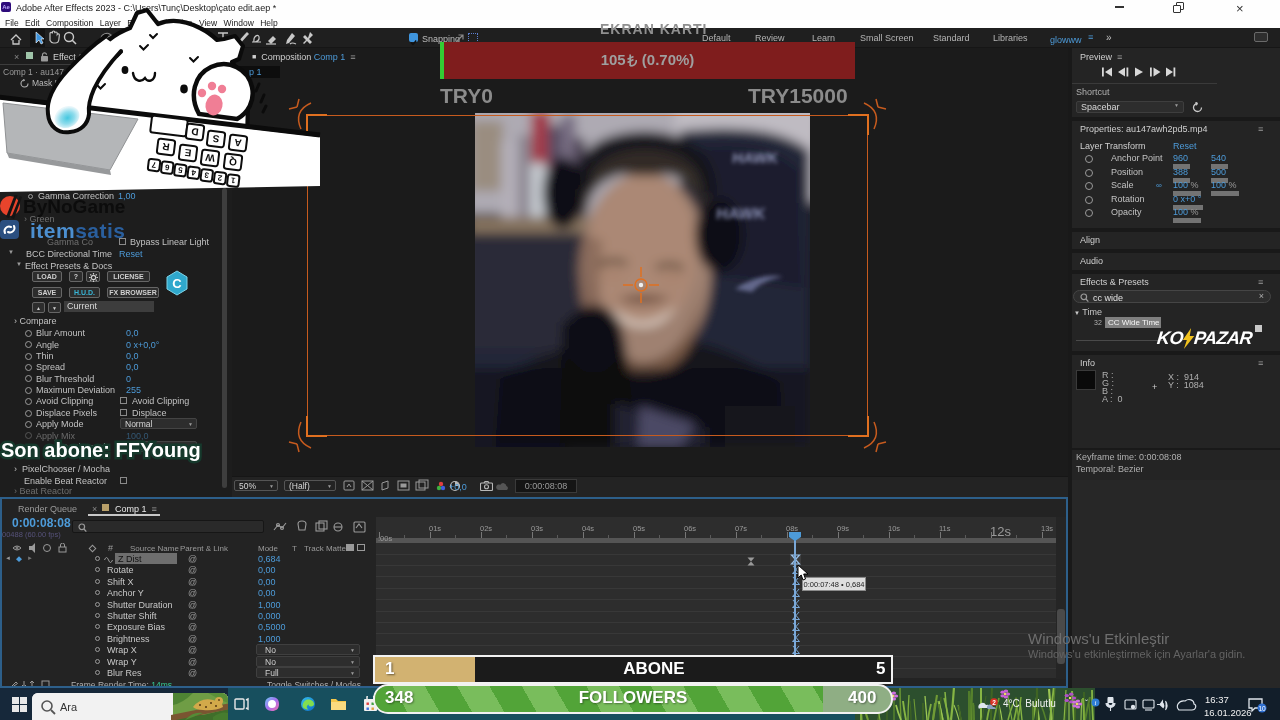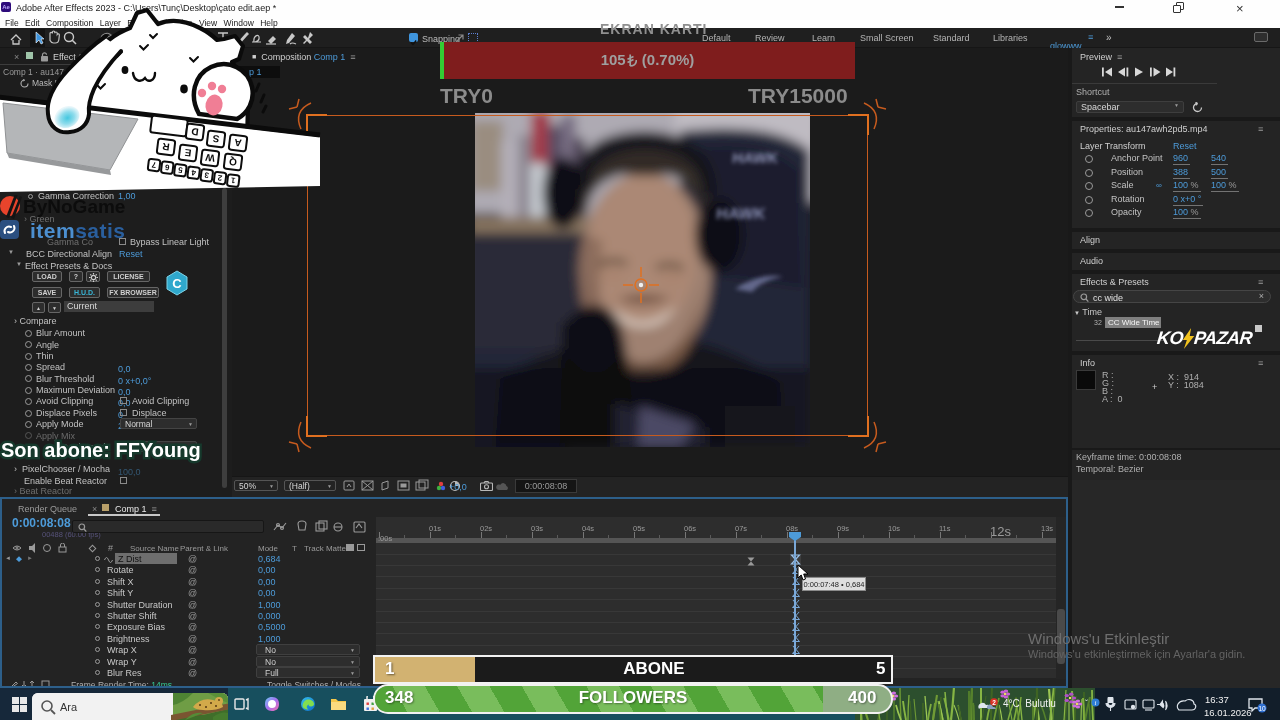--- a/index.html
+++ b/index.html
@@ -7,29 +7,29 @@
   #root{position:relative;width:1280px;height:720px;overflow:hidden;background:#1e1e1e;font-family:"Liberation Sans",sans-serif;}
   .ab{position:absolute;}
   .tx{white-space:nowrap;}
   .blue{color:#4d9bd9;}
   .btn{height:11px;background:#2d2d2d;border:1px solid #666;color:#d0d0d0;font-size:7px;font-weight:bold;text-align:center;line-height:10px;border-radius:2px;}
   .prow{position:absolute;left:0;width:232px;height:11px;}
   .prow .pl{position:absolute;left:36px;color:#c2c2c2;}
   .prow .pl::before{content:"";position:absolute;left:-11px;top:1.5px;width:5px;height:5px;border:1px solid #9a9a9a;border-radius:50%;}
   .prow .pl2{position:absolute;left:36px;color:#c2c2c2;}
   .prow .pl2::before{content:"";position:absolute;left:-11px;top:1.5px;width:5px;height:5px;border:1px solid #9a9a9a;border-radius:50%;}
-  .prow .pv{position:absolute;left:118px;color:#4d9bd9;margin-top:36px;}
+  .prow .pv{position:absolute;left:126px;color:#4d9bd9;}
   .prow .cb{position:absolute;left:120px;top:1px;width:7px;height:7px;border:1px solid #8a8a8a;}
   .prow .cl{position:absolute;left:132px;color:#c2c2c2;}
   .dd{height:11px;background:#2d2d2d;border:1px solid #444;border-radius:2px;color:#d8d8d8;font-size:8.5px;padding-left:4px;line-height:10px;}
   .dd::after{content:"\25BC";float:right;margin-right:3px;color:#9a9a9a;font-size:5px;}
   .rrow{position:absolute;left:0;width:212px;height:12px;}
   .rrow .rl{position:absolute;left:43px;color:#c2c2c2;}
   .rrow .rl::before{content:"";position:absolute;left:-26px;top:1.5px;width:6px;height:6px;border:1px solid #9a9a9a;border-radius:50%;}
-  .rrow .rv{position:absolute;color:#4d9bd9;border-bottom:1px solid #737373;padding:0 2px 1px 0;}
+  .rrow .rv{position:absolute;color:#4d9bd9;border-bottom:5px solid #737373;padding:0 2px 1px 0;}
   .rrow .rv i{font-style:normal;color:#9a9a9a;}
 </style>
 </head>
 <body>
 <div id="root">
 
   <div class="ab" id="titlebar" style="left:0;top:0;width:1280px;height:28px;background:#fefefe;">
     <div class="ab" style="left:1px;top:2px;width:10px;height:10px;background:#2d0a7a;border-radius:2px;color:#b9a6f7;font-size:6px;font-weight:bold;text-align:center;line-height:10px;">Ae</div>
     <div class="ab tx" style="left:16px;top:3px;font-size:9px;color:#1a1a1a;">Adobe After Effects 2023 - C:\Users\Tunç\Desktop\çato edit.aep *</div>
     <div class="ab tx" style="left:5px;top:18px;font-size:8.5px;color:#1a1a1a;word-spacing:4px;">File Edit Composition Layer Effect Animation View Window Help</div>
@@ -72,21 +72,21 @@
         <path d="M1 8 L7.5 1.5 M3.5 1 H8 V5.5" stroke="#8a8a8a" stroke-width="1.2" fill="none"></path>
       </svg>
     <div class="ab" style="left:468px;top:5px;width:10px;height:10px;border:1px dotted #5c7fd0;"></div>
     <div class="ab tx" style="left:702px;top:33px;font-size:9px;color:#b0b0b0;position:fixed;"></div>
     <div class="ab tx" style="left:702px;top:5px;font-size:9px;color:#b4b4b4;">Default</div>
     <div class="ab tx" style="left:755px;top:5px;font-size:9px;color:#b4b4b4;">Review</div>
     <div class="ab tx" style="left:812px;top:5px;font-size:9px;color:#b4b4b4;">Learn</div>
     <div class="ab tx" style="left:860px;top:5px;font-size:9px;color:#b4b4b4;">Small Screen</div>
     <div class="ab tx" style="left:933px;top:5px;font-size:9px;color:#b4b4b4;">Standard</div>
     <div class="ab tx" style="left:993px;top:5px;font-size:9px;color:#b4b4b4;">Libraries</div>
-    <div class="ab tx" style="left:1050px;top:13px;font-size:9px;color:#4d9bd9;">glowww</div>
+    <div class="ab tx" style="left:1050px;top:7px;font-size:9px;color:#4d9bd9;">glowww</div>
     <div class="ab tx" style="left:1088px;top:4px;font-size:9px;color:#4d9bd9;">≡</div>
     <div class="ab tx" style="left:1106px;top:4px;font-size:10px;color:#c0c0c0;">»</div>
     <div class="ab" style="left:1254px;top:4px;width:14px;height:10px;background:#2e2e2e;border:1px solid #6a6a6a;border-radius:2px;"></div>
   </div>
 
   <div class="ab" id="leftpanel" style="left:0;top:48px;width:232px;height:449px;background:#1d1d1d;font-size:9px;color:#c2c2c2;">
     <div class="ab tx" style="left:14px;top:4px;color:#888;">×</div>
     <div class="ab" style="left:26px;top:4px;width:7px;height:7px;background:#9fc4a9;"></div>
     <svg class="ab" style="left:40px;top:4px;" width="9" height="10" viewBox="0 0 9 10">
         <rect x="1" y="4" width="7" height="5.5" rx="0.8" fill="#9a9a9a"></rect>
@@ -102,21 +102,21 @@
       <div class="ab tx" style="left:32px;top:30px;color:#b8b8b8;font-size:8.5px;">Mask Use</div>
 
     <div class="ab" style="left:28px;top:146px;width:5px;height:5px;border:1px solid #9a9a9a;border-radius:50%;"></div>
       <div class="ab tx" style="left:38px;top:143px;">Gamma Correction</div>
     <div class="ab tx blue" style="left:118px;top:143px;">1,00</div>
     <div class="ab tx" style="left:24px;top:166px;color:#6f6f6f;">› Green</div>
     <div class="ab tx" style="left:47px;top:189px;color:#6f6f6f;">Gamma Co</div>
     <div class="ab" style="left:119px;top:190px;width:7px;height:7px;border:1px solid #8a8a8a;"></div>
     <div class="ab tx" style="left:130px;top:189px;">Bypass Linear Light</div>
     <div class="ab tx" style="left:8px;top:201px;color:#9a9a9a;font-size:6px;">▼</div>
-    <div class="ab tx" style="left:26px;top:201px;">BCC Directional Align</div>
+    <div class="ab tx" style="left:26px;top:201px;">BCC Directional Time</div>
     <div class="ab tx blue" style="left:119px;top:201px;">Reset</div>
     <div class="ab tx" style="left:16px;top:213px;color:#9a9a9a;font-size:6px;">▼</div>
     <div class="ab tx" style="left:25px;top:213px;">Effect Presets &amp; Docs</div>
     <div class="btn ab" style="left:32px;top:223px;width:30px;">LOAD</div>
     <div class="btn ab" style="left:69px;top:223px;width:14px;">?</div>
     <div class="btn ab" style="left:86px;top:223px;width:14px;"><svg width="9" height="9" viewBox="0 0 9 9" style="margin-top:1px;">
           <circle cx="4.5" cy="4.5" r="2.2" fill="none" stroke="#d0d0d0" stroke-width="1.2"></circle>
           <g stroke="#d0d0d0" stroke-width="1.2">
             <path d="M4.5 0 v1.5 M4.5 7.5 V9 M0 4.5 h1.5 M7.5 4.5 H9 M1.3 1.3 l1 1 M6.7 6.7 l1 1 M7.7 1.3 l-1 1 M2.3 6.7 l-1 1"></path>
           </g>
@@ -395,21 +395,21 @@
     <div class="ab" style="left:4px;top:432px;width:208px;height:208px;background:#272727;"></div>
   </div>
 
   <div class="ab" id="timeline" style="left:0;top:497px;width:1068px;height:191px;background:#232323;font-size:9px;color:#c2c2c2;border-top:2px solid #2d5f8a;border-right:2px solid #2d5f8a;">
     <div class="ab tx" style="left:18px;top:5px;color:#9a9a9a;">Render Queue</div>
     <div class="ab tx" style="left:92px;top:5px;color:#888;">×</div>
     <div class="ab" style="left:102px;top:5px;width:7px;height:7px;background:#b9a06a;"></div>
     <div class="ab tx" style="left:115px;top:5px;color:#e8e8e8;">Comp 1 &nbsp;<span style="color:#9a9a9a;">≡</span></div>
     <div class="ab" style="left:88px;top:15px;width:72px;height:1.5px;background:#c8c8c8;"></div>
     <div class="ab tx" style="left:12px;top:17px;color:#4d9bd9;font-size:12px;font-weight:bold;">0:00:08:08</div>
-    <div class="ab tx" style="left:2px;top:31px;color:#56527a;font-size:7.5px;padding-left:40px;">00488 (60.00 fps)</div>
+    <div class="ab tx" style="left:2px;top:31px;color:#56527a;font-size:7.5px;">00488 (60.00 fps)</div>
     <div class="ab" style="left:72px;top:21px;width:192px;height:13px;background:#2a2a2a;border:1px solid #161616;border-radius:2px;"><svg width="9" height="10" viewBox="0 0 9 10" style="margin:2px 0 0 5px;">
           <circle cx="3.8" cy="3.8" r="2.8" fill="none" stroke="#9a9a9a" stroke-width="1.2"></circle>
           <line x1="6" y1="6" x2="8.3" y2="8.6" stroke="#9a9a9a" stroke-width="1.3"></line>
         </svg></div>
     <svg class="ab" style="left:272px;top:21px;" width="100" height="14" viewBox="0 0 100 14">
       <g stroke="#9a9a9a" fill="none" stroke-width="1.1">
         <path d="M2 10 l4-5 4 3 4-5"></path>
           <circle cx="6" cy="5" r="1.5"></circle>
           <circle cx="10" cy="8" r="1.5"></circle>
         <path d="M26 4 a4 3 0 0 1 8 0 l-1 6 h-6 z"></path>
@@ -518,21 +518,21 @@
       <div class="ab" style="left:376px;top:77.3px;width:680px;height:1px;background:#383838;"></div>
       <div class="ab" style="left:95px;top:79.8px;width:5px;height:5px;border:1px solid #9a9a9a;border-radius:50%;"></div>
       <div class="ab tx" style="left:107px;top:77.8px;color:#c8c8c8;">Shift X</div>
       <div class="ab tx" style="left:188px;top:77.8px;color:#9a9a9a;">@</div>
       <div class="ab tx" style="left:258px;top:77.8px;color:#4d9bd9;">0,00</div>
       <svg class="ab" style="left:792px;top:88.8px;" width="8" height="9" viewBox="0 0 8 9">
           <path d="M0.5 0.5 h7 L4 4.5 Z M0.5 8.5 h7 L4 4.5 Z" fill="none" stroke="#7aa8d8" stroke-width="1"></path>
         </svg>
       <div class="ab" style="left:376px;top:88.7px;width:680px;height:1px;background:#383838;"></div>
       <div class="ab" style="left:95px;top:91.2px;width:5px;height:5px;border:1px solid #9a9a9a;border-radius:50%;"></div>
-      <div class="ab tx" style="left:107px;top:89.2px;color:#c8c8c8;">Shift Y</div>
+      <div class="ab tx" style="left:107px;top:89.2px;color:#c8c8c8;">Anchor Y</div>
       <div class="ab tx" style="left:188px;top:89.2px;color:#9a9a9a;">@</div>
       <div class="ab tx" style="left:258px;top:89.2px;color:#4d9bd9;">0,00</div>
       <svg class="ab" style="left:792px;top:100.2px;" width="8" height="9" viewBox="0 0 8 9">
           <path d="M0.5 0.5 h7 L4 4.5 Z M0.5 8.5 h7 L4 4.5 Z" fill="none" stroke="#7aa8d8" stroke-width="1"></path>
         </svg>
       <div class="ab" style="left:376px;top:100.1px;width:680px;height:1px;background:#383838;"></div>
       <div class="ab" style="left:95px;top:102.6px;width:5px;height:5px;border:1px solid #9a9a9a;border-radius:50%;"></div>
       <div class="ab tx" style="left:107px;top:100.6px;color:#c8c8c8;">Shutter Duration</div>
       <div class="ab tx" style="left:188px;top:100.6px;color:#9a9a9a;">@</div>
       <div class="ab tx" style="left:258px;top:100.6px;color:#4d9bd9;">1,000</div>

